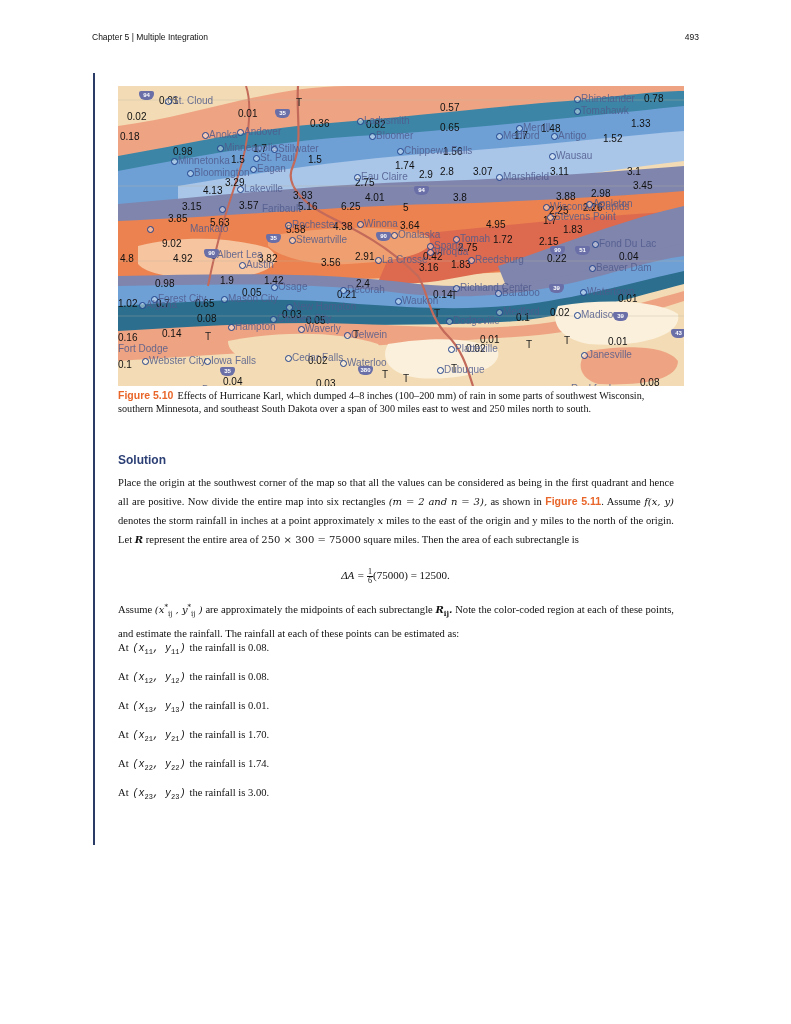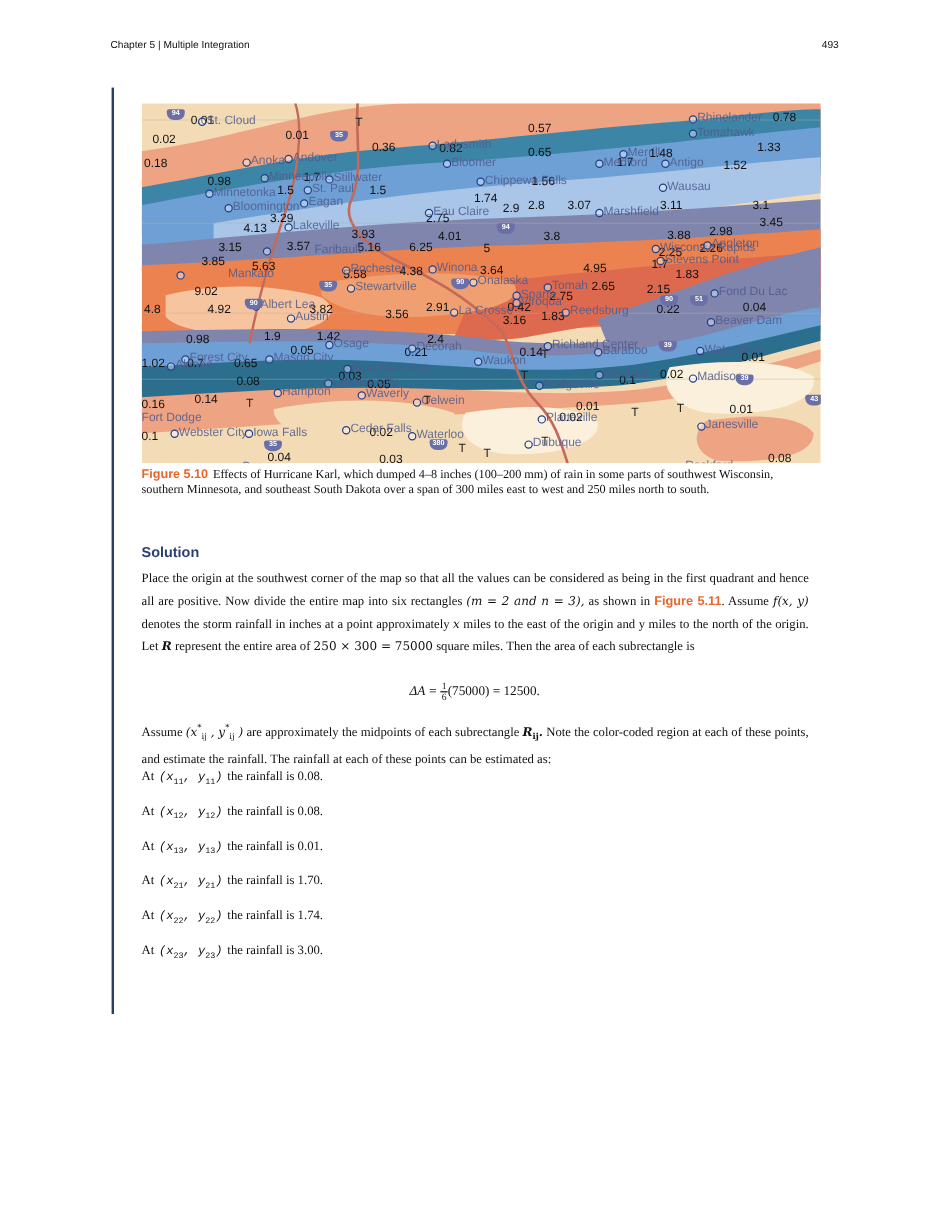--- a/index.html
+++ b/index.html
@@ -114,21 +114,21 @@
     <span class="map-label" style="left: 465px; top: 117px;">2.26</span>
     <span class="map-label" style="left: 50px; top: 128px;">3.85</span>
     <span class="map-label" style="left: 92px; top: 132px;">5.63</span>
     <span class="map-label" style="left: 168px; top: 139px;">5.58</span>
     <span class="map-label" style="left: 215px; top: 136px;">4.38</span>
     <span class="map-label" style="left: 282px; top: 135px;">3.64</span>
     <span class="map-label" style="left: 368px; top: 134px;">4.95</span>
     <span class="map-label" style="left: 425px; top: 130px;">1.7</span>
     <span class="map-label" style="left: 445px; top: 139px;">1.83</span>
     <span class="map-label" style="left: 44px; top: 153px;">9.02</span>
-    <span class="map-label" style="left: 375px; top: 149px;">2.65</span>
+    <span class="map-label" style="left: 375px; top: 149px;">1.72</span>
     <span class="map-label" style="left: 421px; top: 151px;">2.15</span>
     <span class="map-label" style="left: 340px; top: 157px;">2.75</span>
     <span class="map-label" style="left: 2px; top: 168px;">4.8</span>
     <span class="map-label" style="left: 55px; top: 168px;">4.92</span>
     <span class="map-label" style="left: 140px; top: 168px;">3.82</span>
     <span class="map-label" style="left: 203px; top: 172px;">3.56</span>
     <span class="map-label" style="left: 237px; top: 166px;">2.91</span>
     <span class="map-label" style="left: 305px; top: 166px;">0.42</span>
     <span class="map-label" style="left: 301px; top: 177px;">3.16</span>
     <span class="map-label" style="left: 333px; top: 174px;">1.83</span>

